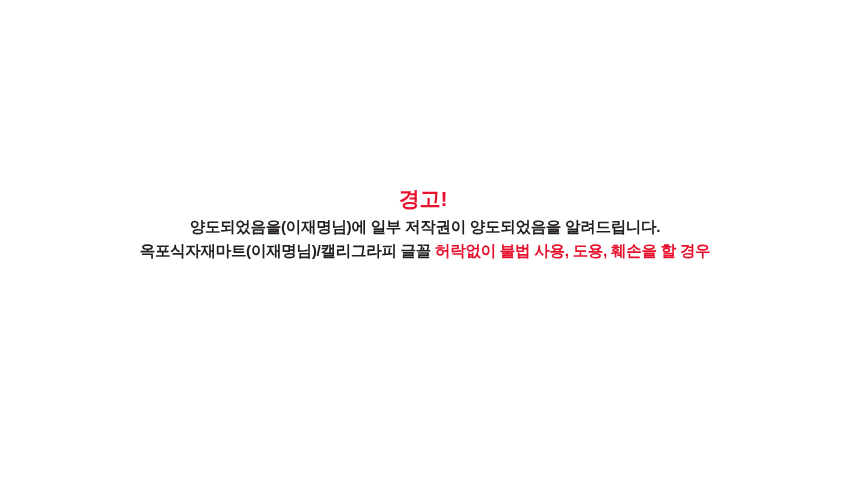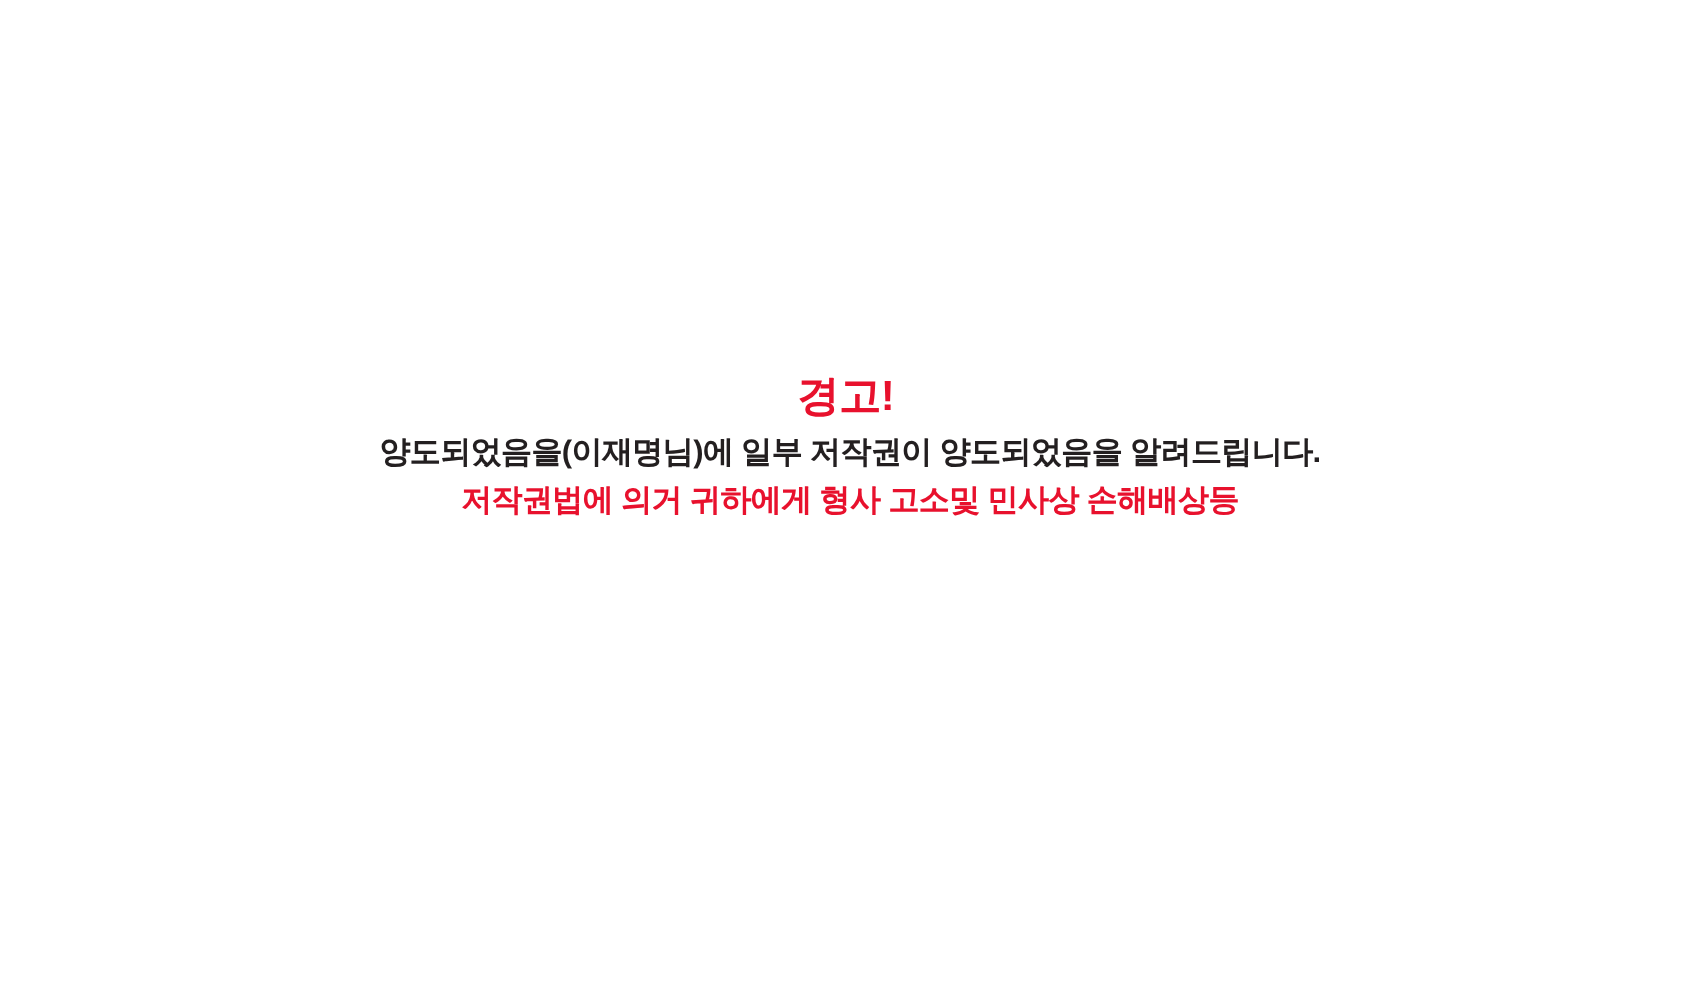--- a/index.html
+++ b/index.html
@@ -57,16 +57,16 @@
 </head>
 <body>
 
 <div class="page">
   <div class="notice-block">
     <div class="notice-title">경고!</div>
     <div class="notice-line">
       <span class="seg dark">양도되었음을(이재명님)에 일부 저작권이 양도되었음을 알려드립니다.</span>
     </div>
     <div class="notice-line">
-      <span class="seg red">저작권법에 의거 귀하에게 형사 고소및 민사상 손해배상등</span>
+      <span class="seg dark">옥포식자재마트(이재명님)/캘리그라피 글꼴 </span><span class="seg red">허락없이 불법 사용, 도용, 훼손을 할 경우</span>
     </div>
   </div>
 </div>
 
 </body></html>

